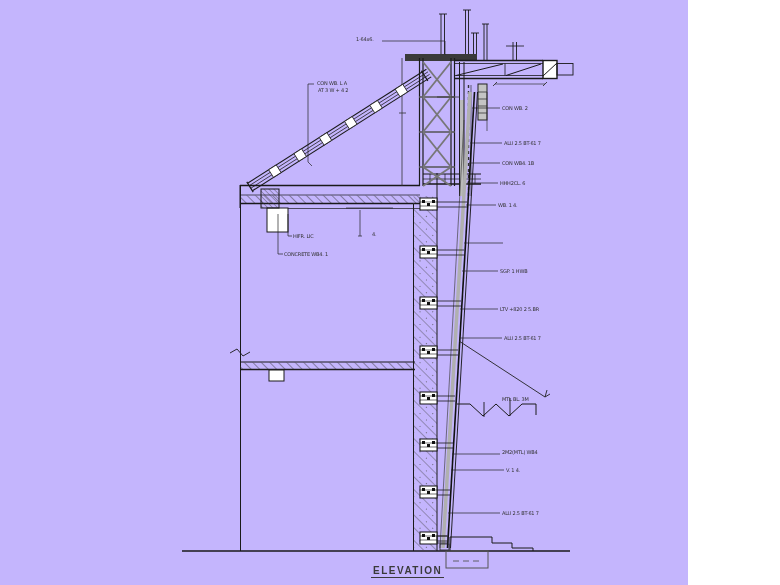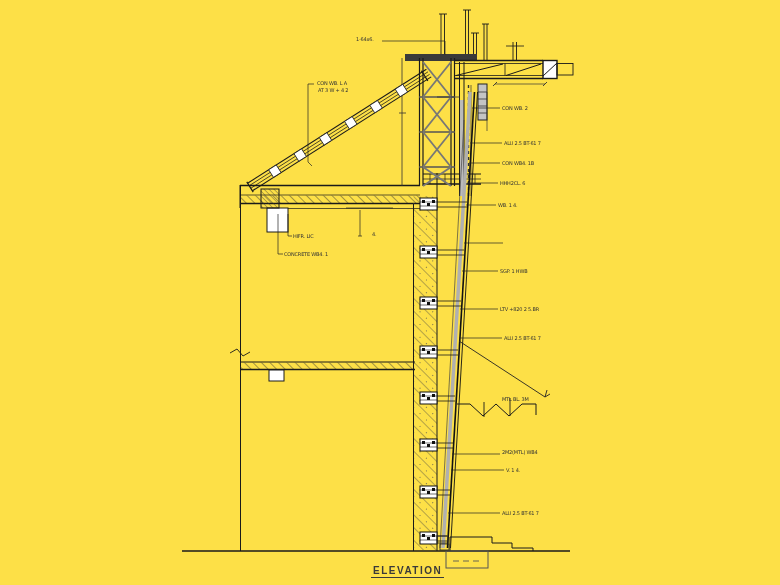--- a/index.html
+++ b/index.html
@@ -1,16 +1,16 @@
 <!DOCTYPE html>
 <html><head>
 <meta charset="utf-8">
 <style>
   html,body{margin:0;padding:0;background:#ffffff;}
-  #canvas{position:relative;width:780px;height:585px;background:#fde047;overflow:hidden;
+  #canvas{position:relative;width:688px;height:585px;background:#c4b5fd;overflow:hidden;
           font-family:"DejaVu Sans",sans-serif;}
   #drawing-svg{position:absolute;left:0;top:0;}
   .lbl{position:absolute;font:5px "DejaVu Sans",sans-serif;color:#333;
        letter-spacing:-0.2px;white-space:nowrap;line-height:6px;}
   .lbl2{position:absolute;font:5px "DejaVu Sans",sans-serif;color:#333;
         letter-spacing:-0.2px;white-space:nowrap;line-height:6.5px;}
   .title{position:absolute;left:371px;top:565px;font:600 10px "Liberation Sans",sans-serif;
          color:#3a3a3a;letter-spacing:1.5px;border-bottom:1.5px solid #3a3a3a;padding:0 2px 1px 2px;}
 </style>
 </head>

